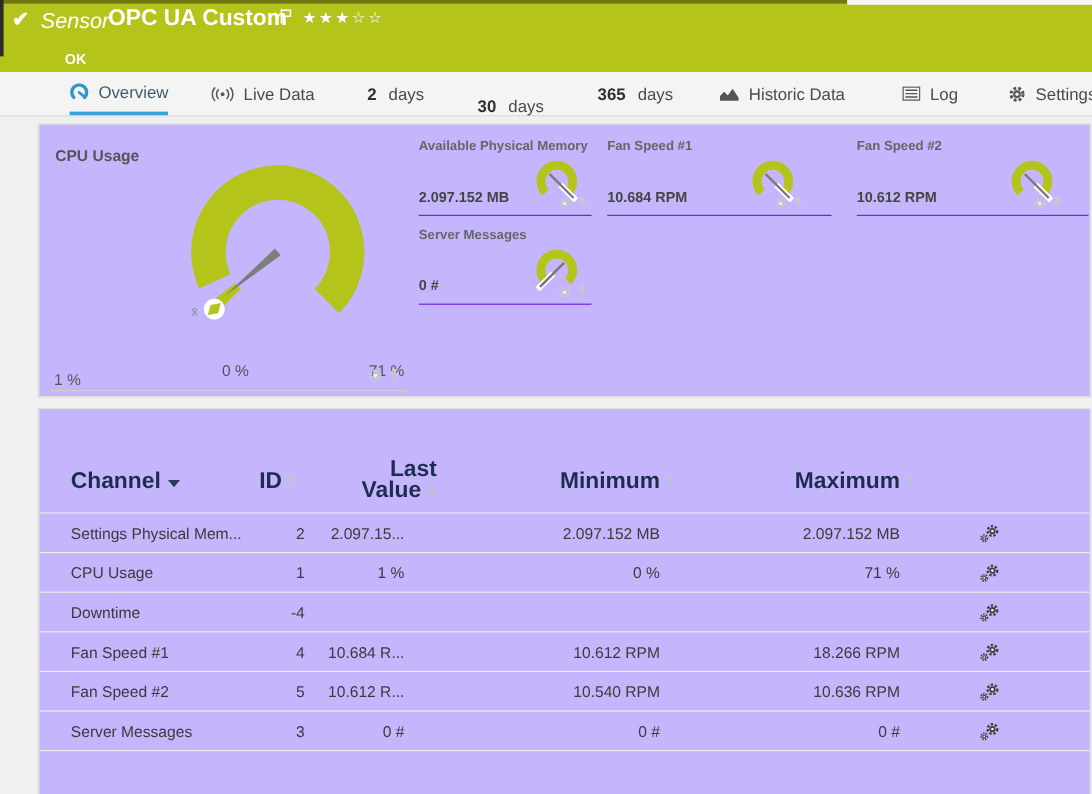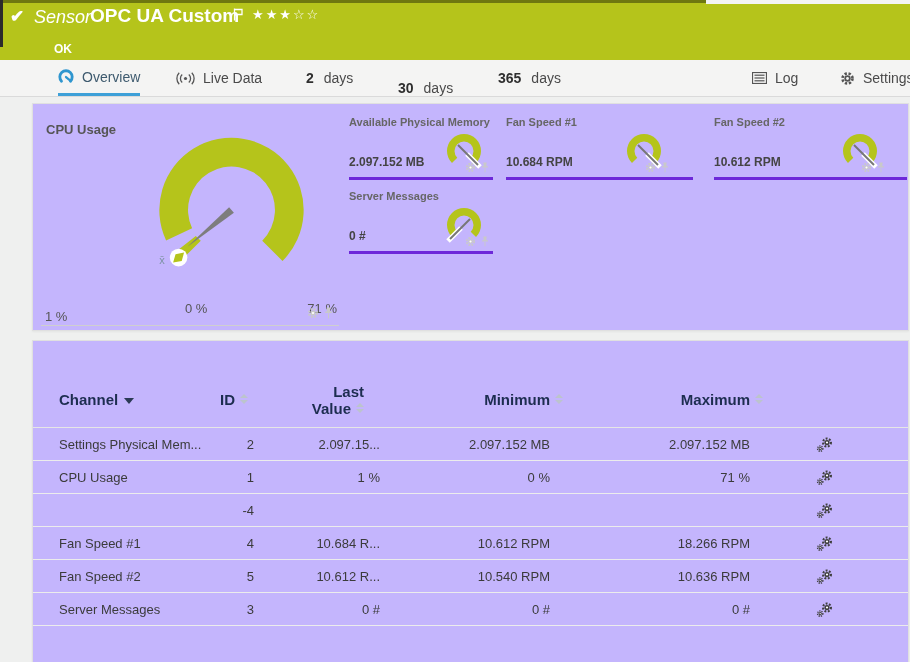--- a/index.html
+++ b/index.html
@@ -39,53 +39,53 @@
   #cpu-title { position:absolute; left:5px; top:12px; font-size:13px; font-weight:bold; color:#555; }
   #cpu-gauge-svg { position:absolute; left:98px; top:12px; }
   .cpu-scale { position:absolute; top:191px; font-size:13px; color:#555; }
   #cpu-scale-min { left:144px; }
   #cpu-scale-max { left:234px; width:62px; text-align:right; }
   #cpu-current { position:absolute; left:4px; top:199px; font-size:13px; color:#555; }
   .cell-icons { position:absolute; display:flex; gap:5px; align-items:center; }
   #cpu-icons { right:6px; bottom:6px; }
 
   
-  .scell { position:absolute; height:68px; border-bottom:3px solid #6d28d9; }
+  .scell { position:absolute; height:68px; border-bottom:1px solid #6d28d9; }
   .scell-a { left:316px; top:8px;  width:144px; }
   .scell-b { left:473px; top:8px;  width:187px; }
   .scell-c { left:681px; top:8px;  width:193px; }
   .scell-d { left:316px; top:82px; width:144px; }
   .scell .lbl { position:absolute; left:0; top:4px; font-size:11px; font-weight:bold; color:#666; white-space:nowrap; }
   .scell .val { position:absolute; left:0; bottom:8px; font-size:12px; font-weight:bold; color:#444; }
   .scell .g   { position:absolute; top:15px; }
   .scell-a .g, .scell-d .g { right:6px; }
   .scell-b .g { right:26px; }
   .scell-c .g { right:24px; }
   .scell .cell-icons { right:4px; bottom:4px; }
   .scell-b .cell-icons { right:24px; }
   .scell-c .cell-icons { right:22px; }
 
   
-  .th { position:absolute; font-size:15px; font-weight:bold; color:#1d2d50; white-space:nowrap; }
+  .th { position:absolute; font-size:19px; font-weight:bold; color:#1d2d50; white-space:nowrap; }
   .th-channel { left:26px; top:50px; }
   .th-id   { right:660px; top:50px; }
   .th-last { right:544px; top:42px; text-align:right; line-height:17px; }
   .th-min  { right:345px; top:50px; }
   .th-max  { right:145px; top:50px; }
   .sortpair { display:inline-block; margin-left:5px; vertical-align:1px; }
   .sortpair i { display:block; width:0; height:0; border-left:4px solid transparent; border-right:4px solid transparent; }
   .sortpair .up { border-bottom:4px solid #bcc4cd; margin-bottom:2px; }
   .sortpair .dn { border-top:4px solid #bcc4cd; }
   .sort-active { display:inline-block; width:0; height:0; border-left:5px solid transparent; border-right:5px solid transparent; border-top:6px solid #2b3a55; margin-left:6px; vertical-align:1px; }
   #rows { position:absolute; left:0; top:86px; right:0; border-top:1px solid #e6e6e6; }
   .trow { position:relative; height:33px; border-bottom:1px solid #ececec; font-size:13px; color:#3b3b3b; }
   .trow .c { position:absolute; top:9px; white-space:nowrap; }
   .c-ch   { left:26px; width:185px; overflow:hidden; }
   .c-id   { right:654px; }
-  .c-last { right:528px; }
+  .c-last { right:571px; }
   .c-min  { right:358px; }
   .c-max  { right:158px; }
   .c-set  { position:absolute; left:783px; top:8px; cursor:pointer; }
 </style>
 </head>
 <body>
 
 <div class="sensor-header">
   <span class="hdr-check">✔</span>
   <span class="hdr-type">Sensor</span>
@@ -124,20 +124,26 @@
     <span class="num">2</span>
     <span>days</span>
   </div>
   <div class="tab tab-30d">
     <span class="num">30</span>
     <span>days</span>
   </div>
   <div class="tab tab-365d">
     <span class="num">365</span>
     <span>days</span>
+  </div>
+  <div class="tab tab-historic">
+    <svg width="16" height="13" viewBox="0 0 16 13">
+        <polygon points="0,12 0,8 3.5,4.5 6.5,7.5 10.5,2 15.5,9.5 15.5,12" fill="#555"></polygon>
+      </svg>
+    <span>Historic Data</span>
   </div>
   <div class="tab tab-log">
     <svg width="15" height="12" viewBox="0 0 15 12">
         <rect x="0.5" y="0.5" width="14" height="11" fill="none" stroke="#555" stroke-width="1.2"></rect>
         <line x1="2.5" y1="3.2" x2="12.5" y2="3.2" stroke="#555" stroke-width="1.2"></line>
         <line x1="2.5" y1="6" x2="12.5" y2="6" stroke="#555" stroke-width="1.2"></line>
         <line x1="2.5" y1="8.8" x2="12.5" y2="8.8" stroke="#555" stroke-width="1.2"></line>
       </svg>
     <span>Log</span>
   </div>
@@ -317,20 +323,21 @@
         <circle cx="11" cy="6.5" r="2.6" fill="#3f3f3f"></circle>
         <circle cx="11" cy="6.5" r="1.1" fill="#fff"></circle>
         <circle cx="4.2" cy="12.6" r="2.6" fill="none" stroke="#3f3f3f" stroke-width="1.5" stroke-dasharray="1.2 1"></circle>
         <circle cx="4.2" cy="12.6" r="1.6" fill="#3f3f3f"></circle>
         <circle cx="4.2" cy="12.6" r="0.7" fill="#fff"></circle>
       </svg>
     </div>
   </div>
 
   <div class="trow">
+    <div class="c c-ch">Downtime</div>
     <div class="c c-id">-4</div>
     <div class="c c-last"></div>
     <div class="c c-min"></div>
     <div class="c c-max"></div>
     <div class="c-set">
       <svg width="17" height="17" viewBox="0 0 17 17">
         <circle cx="11" cy="6.5" r="4" fill="none" stroke="#3f3f3f" stroke-width="2" stroke-dasharray="1.9 1.5"></circle>
         <circle cx="11" cy="6.5" r="2.6" fill="#3f3f3f"></circle>
         <circle cx="11" cy="6.5" r="1.1" fill="#fff"></circle>
         <circle cx="4.2" cy="12.6" r="2.6" fill="none" stroke="#3f3f3f" stroke-width="1.5" stroke-dasharray="1.2 1"></circle>

